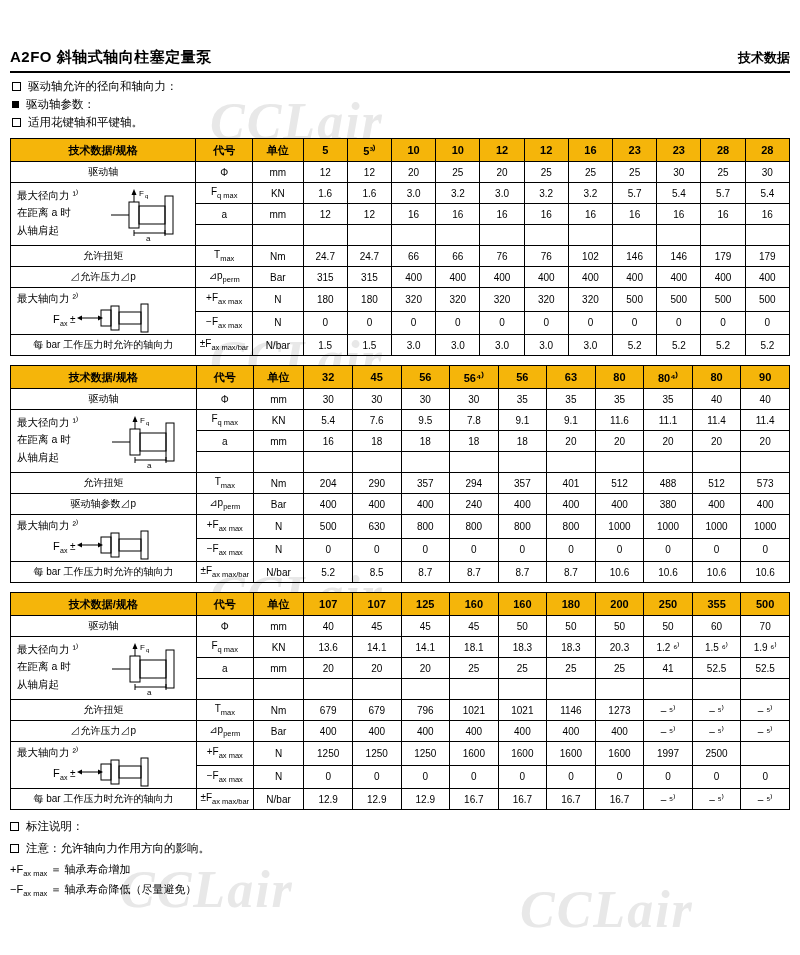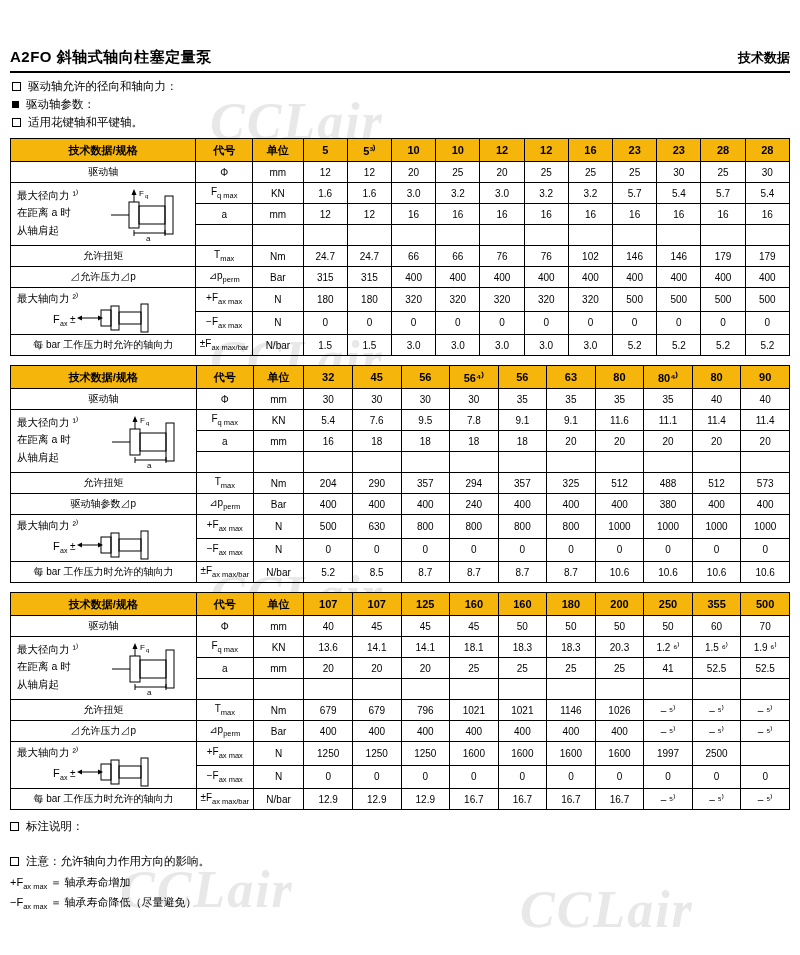--- a/index.html
+++ b/index.html
@@ -46,21 +46,21 @@
     font-size:11px;
     height:20px;
   }
   th.hl, td.lbl{text-align:left;padding-left:5px;}
   .lbl{font-size:10.5px;}
   .sub{font-size:7.5px;vertical-align:sub;}
   .imgcell{padding:0;}
   .rowtall td{height:22px;}
   
   .notes{margin-top:2px;}
-  .notes-head{display:flex;align-items:center;font-size:11.5px;margin-bottom:20px;}
+  .notes-head{display:flex;align-items:center;font-size:11.5px;margin-bottom:7px;}
   .notes-cols{display:flex;gap:18px;}
   .notes-col{flex:1;}
   .note{font-size:10.5px;line-height:1.55;}
   .attn{display:flex;align-items:center;font-size:11.5px;margin:7px 0 4px 0;}
   .axline{font-size:11px;line-height:1.75;}
   
   .wm{
     position:absolute;
     font-family:"Liberation Serif", serif;
     font-style:italic;font-weight:bold;
@@ -447,21 +447,21 @@
         </tr>
         <tr>
           <td class="lbl">允许扭矩</td>
           <td>T<span class="sub">max</span></td>
           <td>Nm</td>
           <td>204</td>
           <td>290</td>
           <td>357</td>
           <td>294</td>
           <td>357</td>
-          <td>325</td>
+          <td>401</td>
           <td>512</td>
           <td>488</td>
           <td>512</td>
           <td>573</td>
         </tr>
         <tr>
           <td class="lbl">驱动轴参数⊿p</td>
           <td>⊿p<span class="sub">perm</span></td>
           <td>Bar</td>
           <td>400</td>
@@ -653,21 +653,21 @@
         <tr>
           <td class="lbl">允许扭矩</td>
           <td>T<span class="sub">max</span></td>
           <td>Nm</td>
           <td>679</td>
           <td>679</td>
           <td>796</td>
           <td>1021</td>
           <td>1021</td>
           <td>1146</td>
-          <td>1026</td>
+          <td>1273</td>
           <td>– ⁵⁾</td>
           <td>– ⁵⁾</td>
           <td>– ⁵⁾</td>
         </tr>
         <tr>
           <td class="lbl">⊿允许压力⊿p</td>
           <td>⊿p<span class="sub">perm</span></td>
           <td>Bar</td>
           <td>400</td>
           <td>400</td>

